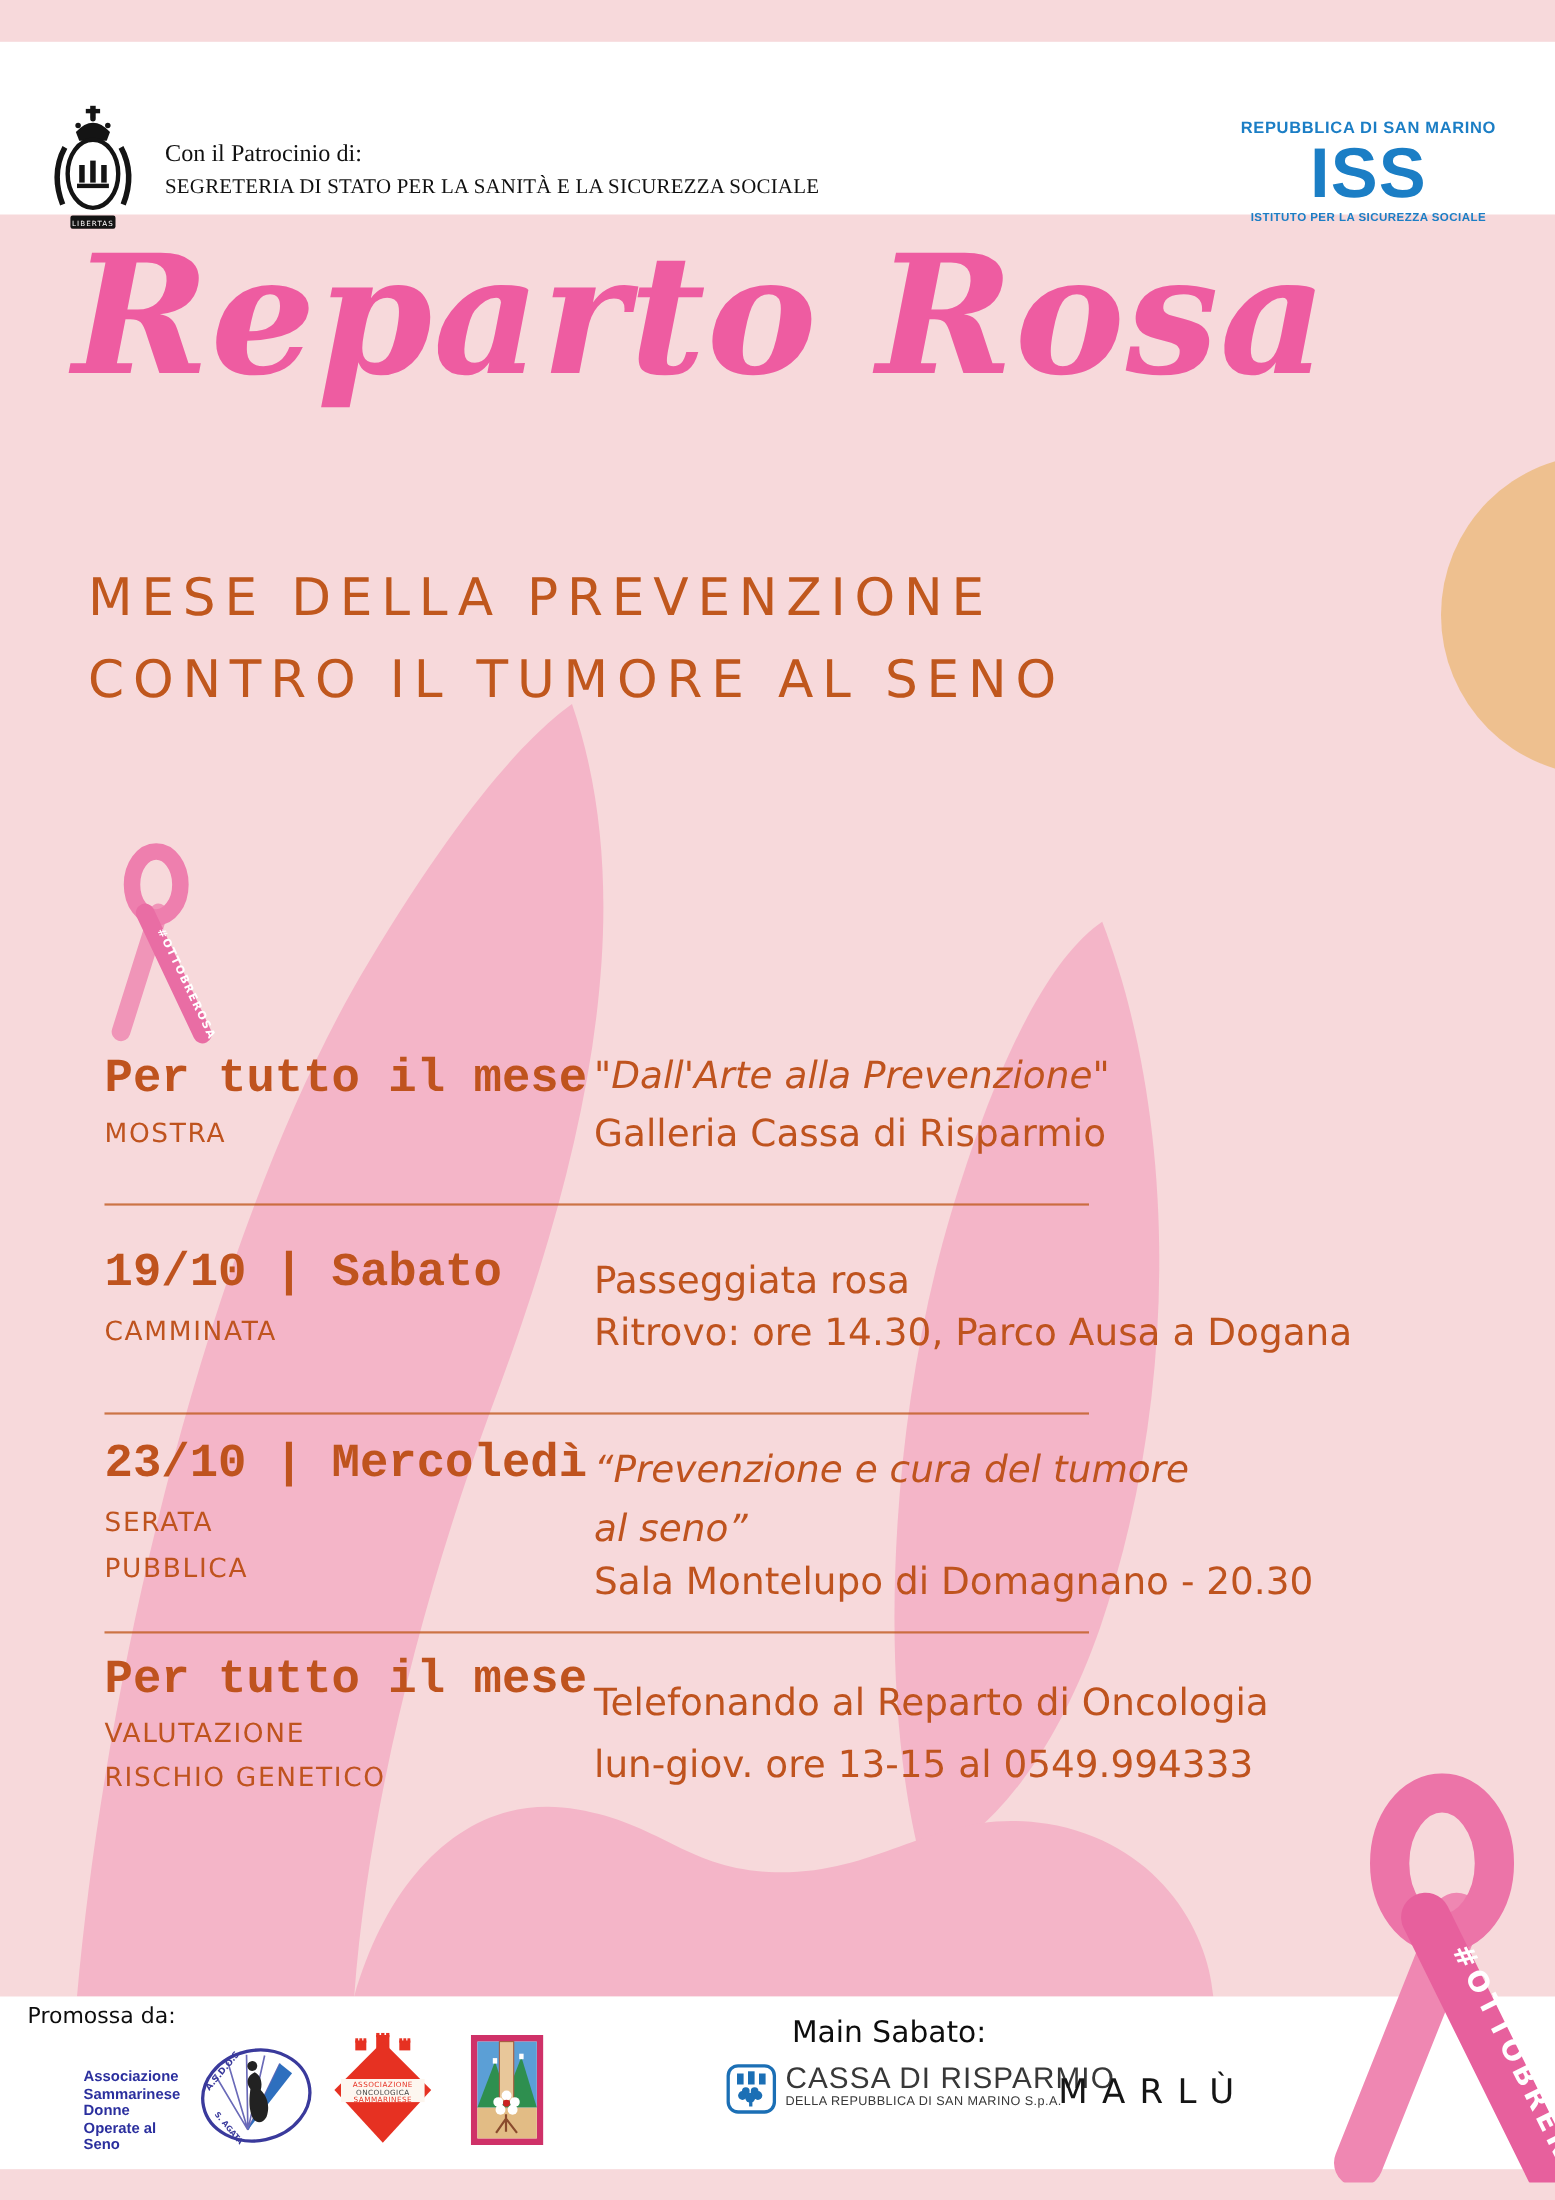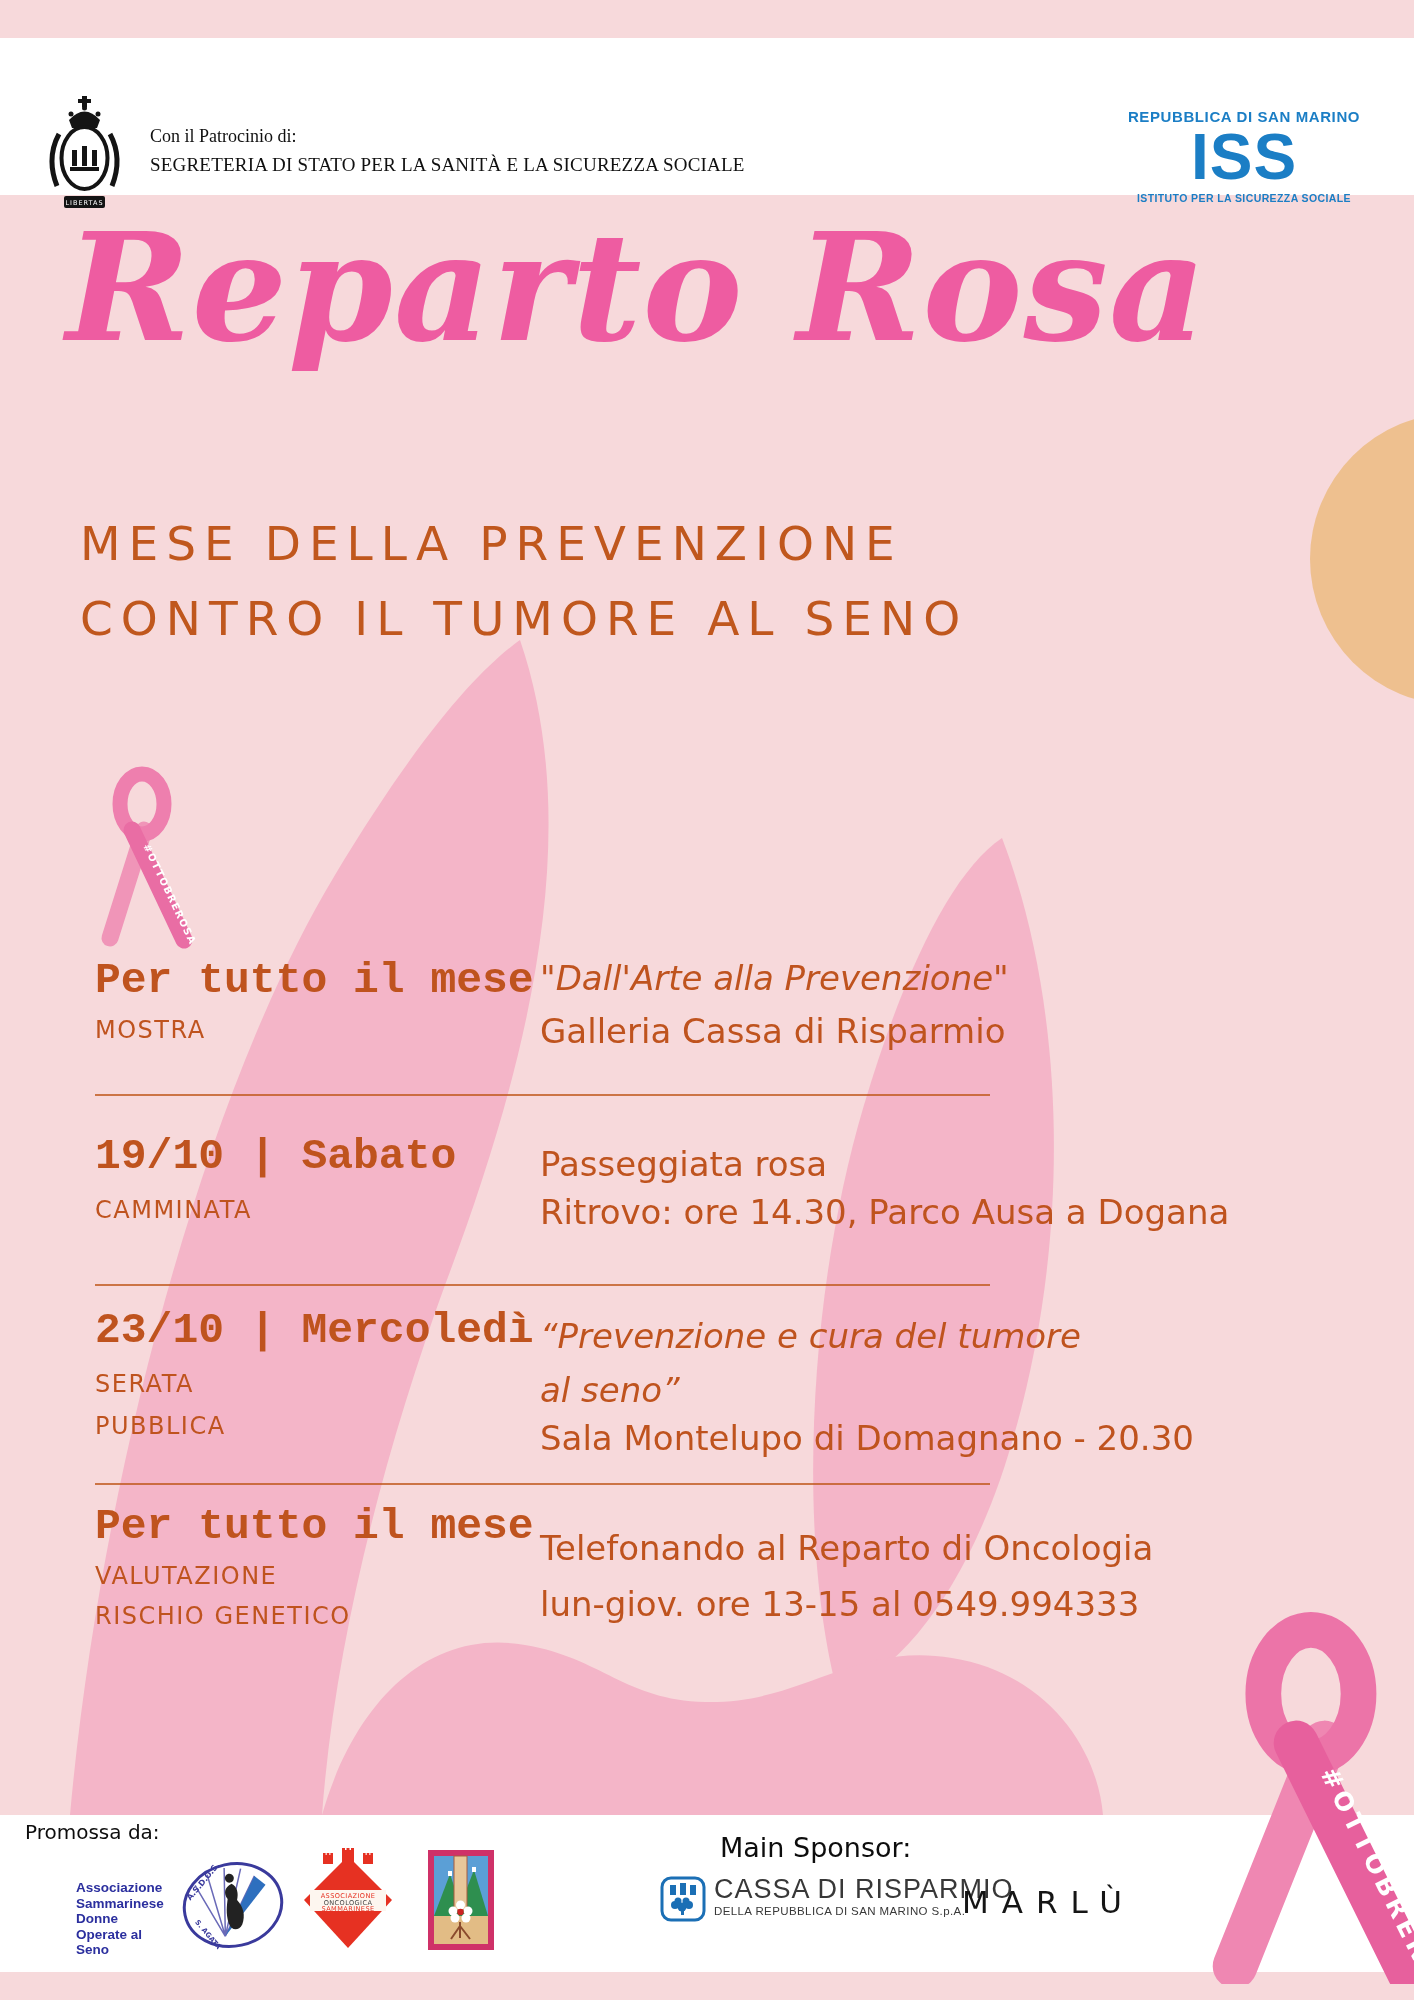--- a/index.html
+++ b/index.html
@@ -12,21 +12,21 @@
   
   .deco-svg{left:0;top:0;width:1414px;height:2000px;pointer-events:none;}
   .peach-circle{left:1310px;top:413px;width:292px;height:292px;border-radius:50%;background:#eec08f;}
   
   .band{left:0;width:1414px;background:#ffffff;}
   .band.top{top:38px;height:157px;}
   .band.bottom{top:1815px;height:157px;}
   
   .coat-svg{left:44px;top:58px;width:82px;height:114px;}
   .patrocinio{left:150px;top:88px;color:#101010;font-family:"Liberation Serif",serif;}
-  .patrocinio .l1{font-size:18px;}
+  .patrocinio .l1{font-size:22px;}
   .patrocinio .l2{font-size:19px;margin-top:7px;letter-spacing:.2px;}
   .iss-block{left:1108px;top:70px;width:272px;text-align:center;color:#1b7ec5;font-family:"Liberation Sans",sans-serif;font-weight:bold;}
   .iss-block .l1{font-size:15px;letter-spacing:.6px;}
   .iss-block .acr{font-size:64px;line-height:.95;letter-spacing:1px;margin-top:2px;}
   .iss-block .l2{font-size:10.5px;letter-spacing:.4px;margin-top:4px;}
   
   .script-title{
     left:66px;top:186px;width:1010px;
     font-family:"DejaVu Serif",serif;font-style:italic;font-weight:700;
     font-size:150px;line-height:1.35;color:#ee5ca1;letter-spacing:1px;white-space:nowrap;
@@ -207,21 +207,21 @@
       <circle cx="32.5" cy="55" r="4.5"></circle>
         <circle cx="25" cy="61" r="4.5"></circle>
         <circle cx="40" cy="61" r="4.5"></circle>
       <circle cx="27" cy="68" r="4.5"></circle>
         <circle cx="38" cy="68" r="4.5"></circle>
     </g>
     <circle cx="32.5" cy="62" r="3.2" fill="#cc2222"></circle>
     <path d="M32 72 L32 88 M32 76 L23 89 M32 76 L42 89" stroke="#8a4b2d" stroke-width="2" fill="none"></path>
   </svg>
 
-  <div class="abs main-sponsor">Main Sponsor:</div>
+  <div class="abs main-sponsor">Main Sabato:</div>
 
   <div class="abs cassa">
     <svg class="cassa-icon" viewBox="0 0 46 46">
       <rect x="2" y="2" width="42" height="42" rx="9" fill="#ffffff" stroke="#1b6fb5" stroke-width="3"></rect>
       <g fill="#1b6fb5">
         <rect x="10" y="9" width="6" height="10"></rect>
         <rect x="20" y="7" width="6" height="12"></rect>
         <rect x="30" y="9" width="6" height="10"></rect>
         <circle cx="15" cy="29" r="4"></circle>
           <circle cx="22" cy="31" r="4.5"></circle>

